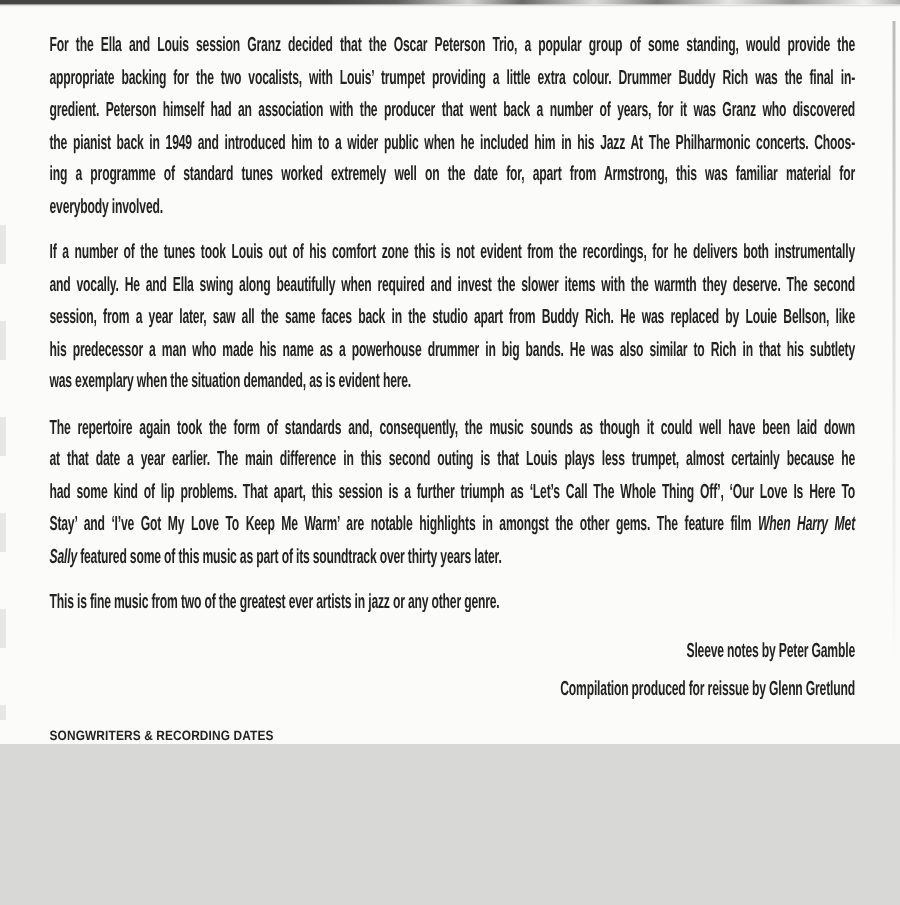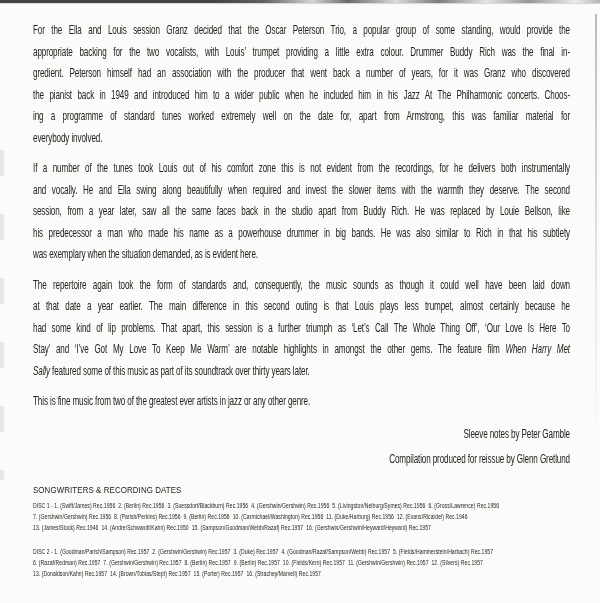--- a/index.html
+++ b/index.html
@@ -1,20 +1,20 @@
 <!DOCTYPE html>
 <html><head>
 <meta charset="utf-8">
 <style>
   html, body { margin:0; padding:0; background:#d8d8d6; }
   .sheet {
-    position:relative; width:600px; height:603px;
+    position:relative; width:600px; height:496px;
     background:#fbfbf9; overflow:hidden;
     font-family:"Liberation Sans", sans-serif;
-    font-weight:normal; color:#232321;
+    font-weight:bold; color:#232321;
   }
   .scan-top-edge {
     position:absolute; top:0; left:0; width:100%; height:3px;
     background:linear-gradient(90deg,
       #454543 0%, #454543 36%, rgba(69,69,67,.85) 44%, rgba(69,69,67,.22) 52%,
       rgba(69,69,67,.8) 58%, rgba(69,69,67,.18) 66%, rgba(69,69,67,.7) 73%,
       rgba(69,69,67,.12) 81%, rgba(69,69,67,.55) 88%, rgba(69,69,67,.08) 96%, rgba(69,69,67,.4) 100%);
     box-shadow:0 1px 1px rgba(69,69,67,.2);
   }
   .scan-right-edge {

